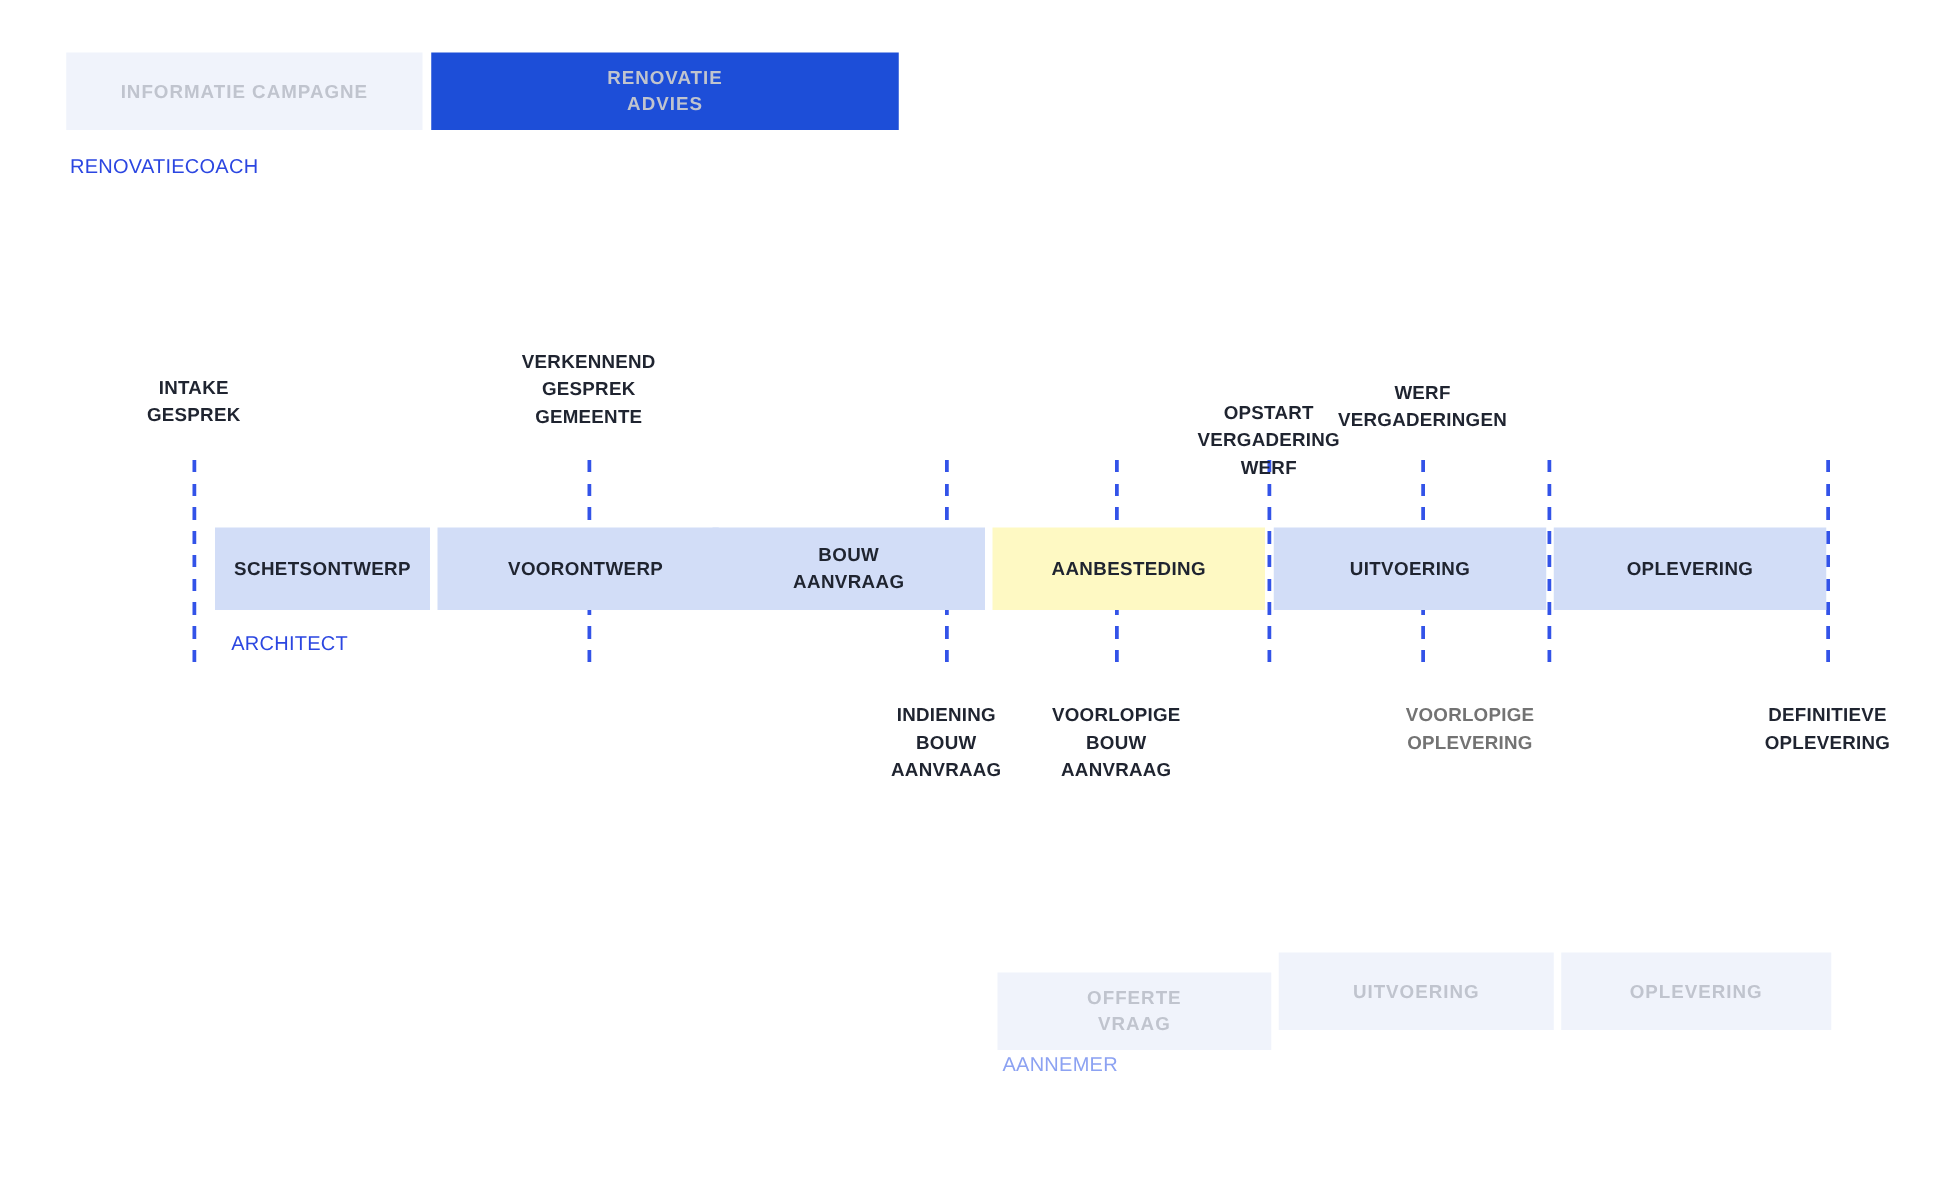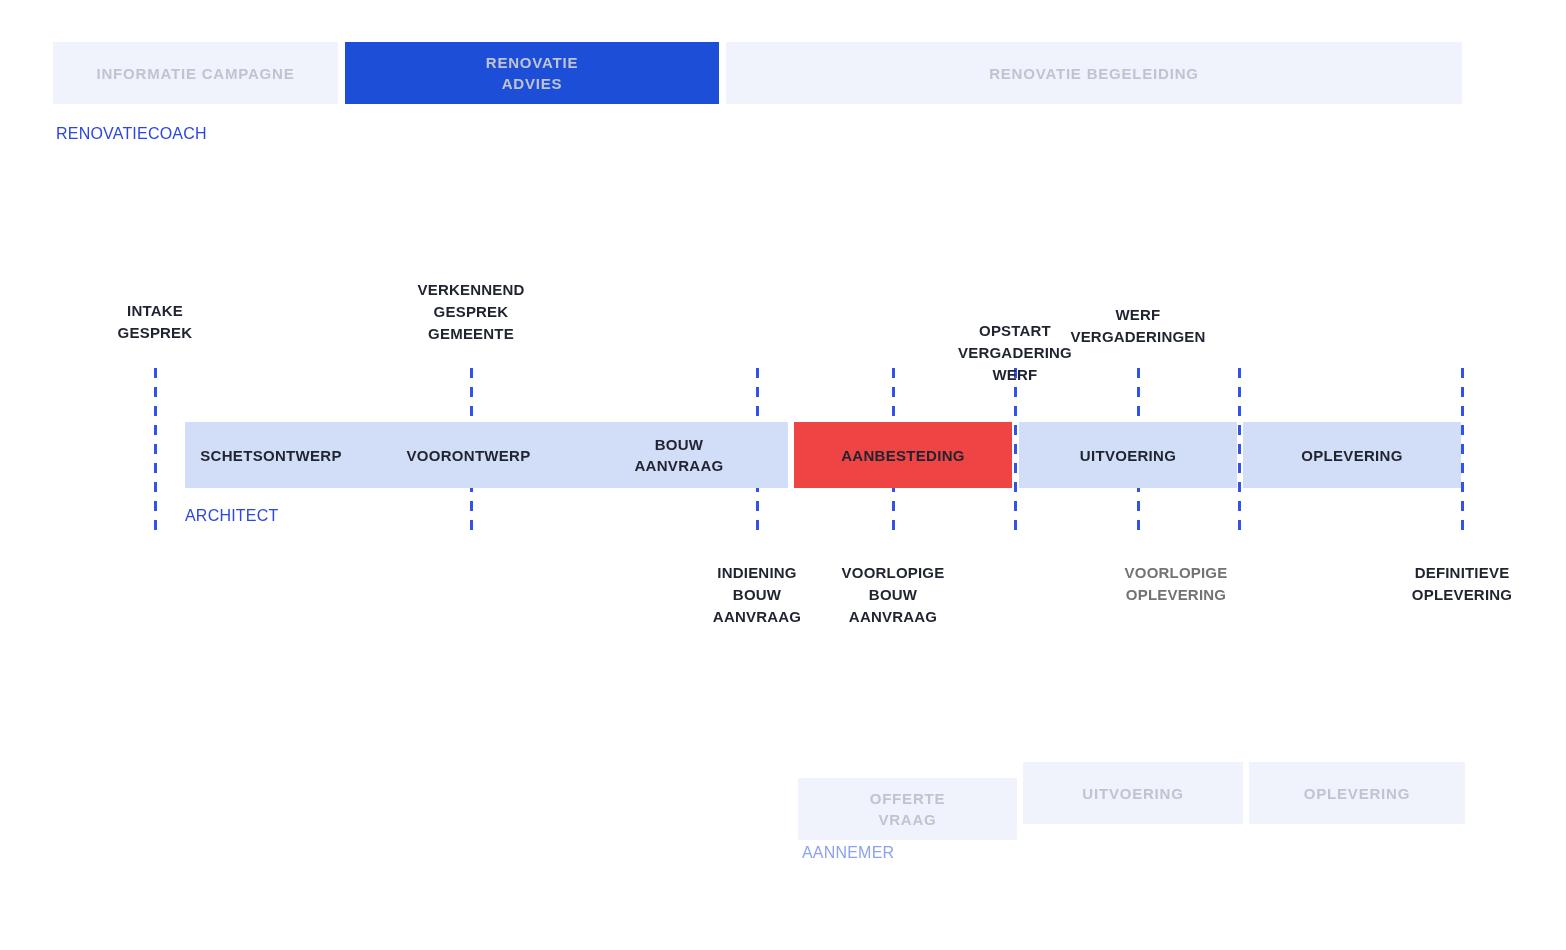--- a/index.html
+++ b/index.html
@@ -64,35 +64,32 @@
       <span>DEFINITIEVE</span>
       <span>OPLEVERING</span>
     </div>
     <div class="phase muted" style="left: 53px; top: 42px; width: 285px; height: 62px; background: rgb(240, 243, 251); color: rgb(192, 196, 206);">
       <span>INFORMATIE CAMPAGNE</span>
     </div>
     <div class="phase muted" style="left: 345px; top: 42px; width: 374px; height: 62px; background: #1d4ed8; color: rgb(192, 196, 206);">
       <span>RENOVATIE</span>
       <span>ADVIES</span>
     </div>
-    <div class="phase muted" style="left: 726px; top: 42px; width: 736px; height: 62px; background: rgb(240, 243, 251); color: rgb(192, 196, 206);">
-      <span>RENOVATIE BEGELEIDING</span>
-    </div>
     <div class="role" style="left: 56px; top: 125px; color: rgb(43, 70, 225);">RENOVATIECOACH</div>
-    <div class="phase active" style="left: 172px; top: 422px; width: 172px; height: 66px; background: rgb(210, 221, 247); color: rgb(31, 36, 48); margin-left: 13px;">
+    <div class="phase active" style="left: 172px; top: 422px; width: 172px; height: 66px; background: rgb(210, 221, 247); color: rgb(31, 36, 48);">
       <span>SCHETSONTWERP</span>
     </div>
     <div class="phase active" style="left: 350px; top: 422px; width: 213px; height: 66px; background: rgb(210, 221, 247); color: rgb(31, 36, 48); padding-left: 12px;">
       <span>VOORONTWERP</span>
     </div>
     <div class="phase active" style="left: 570px; top: 422px; width: 218px; height: 66px; background: rgb(210, 221, 247); color: rgb(31, 36, 48);">
       <span>BOUW</span>
       <span>AANVRAAG</span>
     </div>
-    <div class="phase active" style="left: 794px; top: 422px; width: 218px; height: 66px; background: #ef4444; color: rgb(31, 36, 48);">
+    <div class="phase active" style="left: 794px; top: 422px; width: 218px; height: 66px; background: #fef9c3; color: rgb(31, 36, 48);">
       <span>AANBESTEDING</span>
     </div>
     <div class="phase active" style="left: 1019px; top: 422px; width: 218px; height: 66px; background: rgb(210, 221, 247); color: rgb(31, 36, 48);">
       <span>UITVOERING</span>
     </div>
     <div class="phase active" style="left: 1243px; top: 422px; width: 218px; height: 66px; background: rgb(210, 221, 247); color: rgb(31, 36, 48);">
       <span>OPLEVERING</span>
     </div>
     <div class="role" style="left: 185px; top: 507px; color: rgb(43, 70, 225);">ARCHITECT</div>
     <div class="phase muted" style="left: 798px; top: 762px; width: 219px; height: 62px; background: rgb(240, 243, 251); color: rgb(192, 196, 206); margin-top: 16px;">

